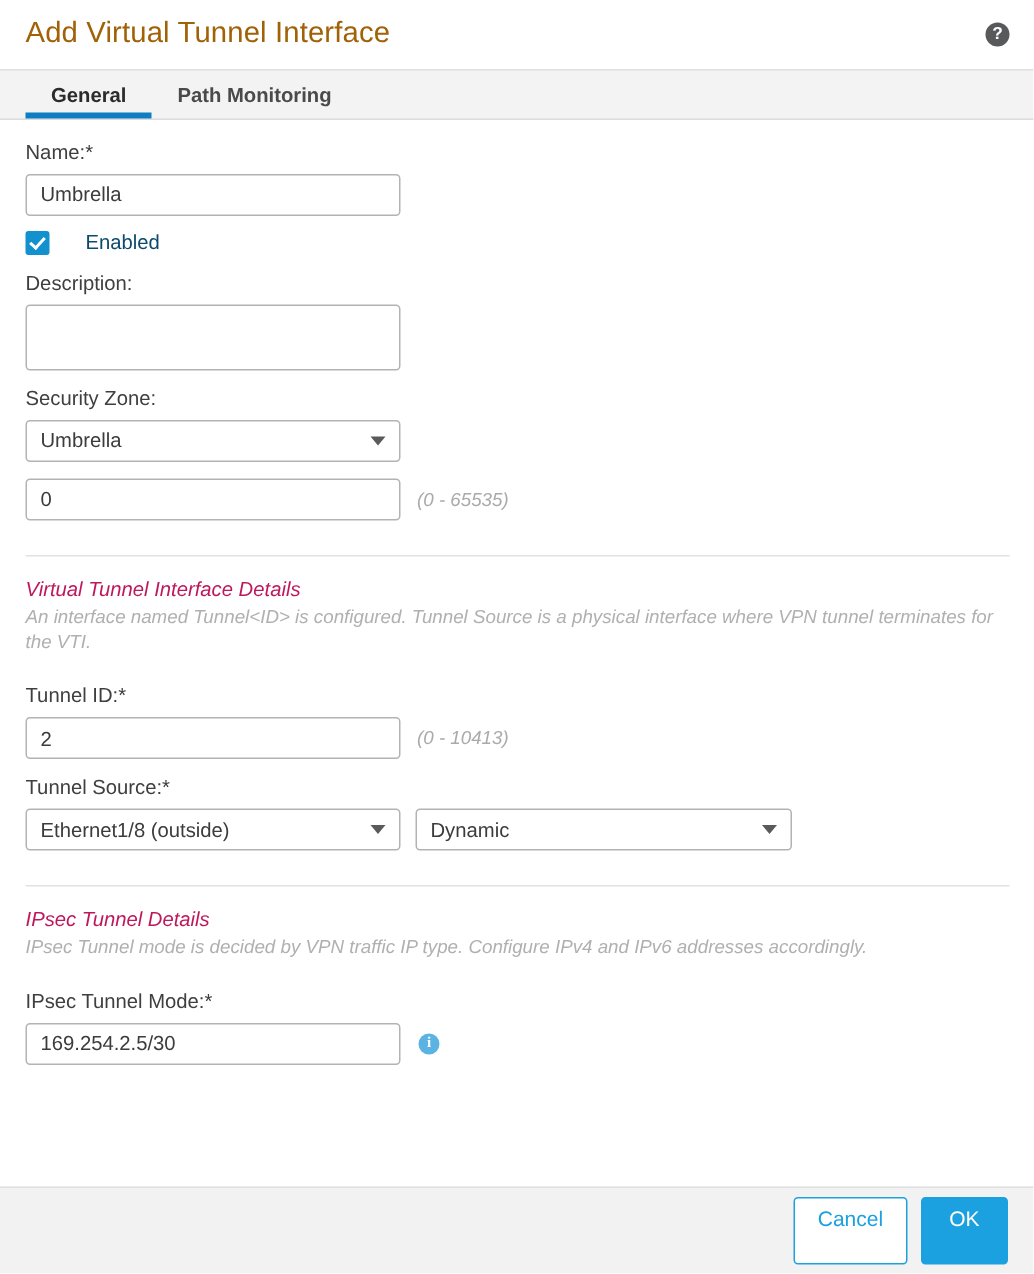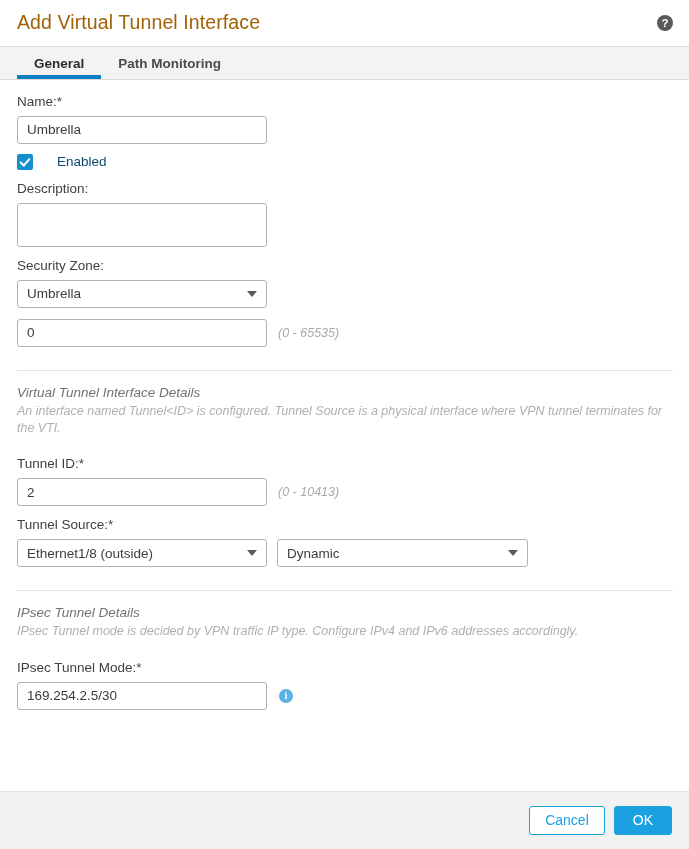--- a/index.html
+++ b/index.html
@@ -215,21 +215,21 @@
 
   
   .divider {
     height: 1px;
     background: #e2e2e2;
     margin: 23px 0 14px 0;
   }
   .section-title {
     font-size: 13.5px;
     font-style: italic;
-    color: #737373;
+    color: #be185d;
     margin-bottom: 3px;
   }
   .section-desc {
     font-size: 12.5px;
     font-style: italic;
     color: #b0b0b0;
     line-height: 1.35;
     max-width: 660px;
   }
   .section-gap { height: 20px; }
@@ -288,21 +288,21 @@
     height: 58px;
     background: #f2f2f2;
     border-top: 1px solid #e0e0e0;
     display: flex;
     align-items: center;
     justify-content: flex-end;
     padding-right: 17px;
     box-sizing: border-box;
   }
   .btn {
-    height: 29px;
+    height: 45px;
     min-width: 48px;
     border-radius: 3px;
     font-size: 14px;
     font-family: "Liberation Sans", sans-serif;
     cursor: pointer;
     box-sizing: border-box;
     padding: 0 15px;
     line-height: 27px;
     text-align: center;
   }

